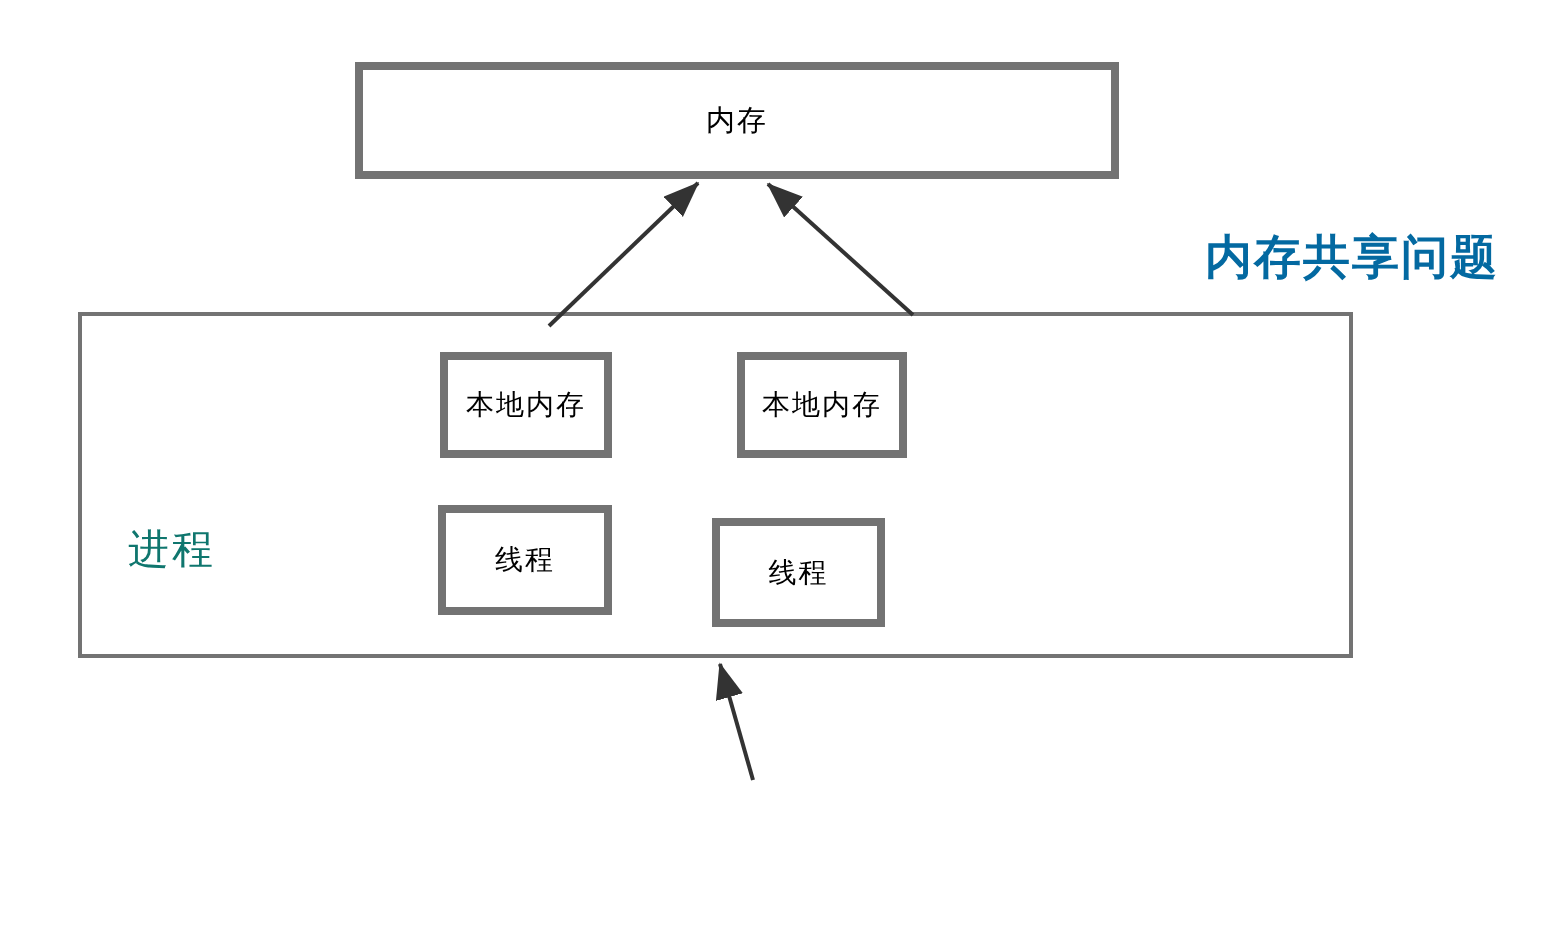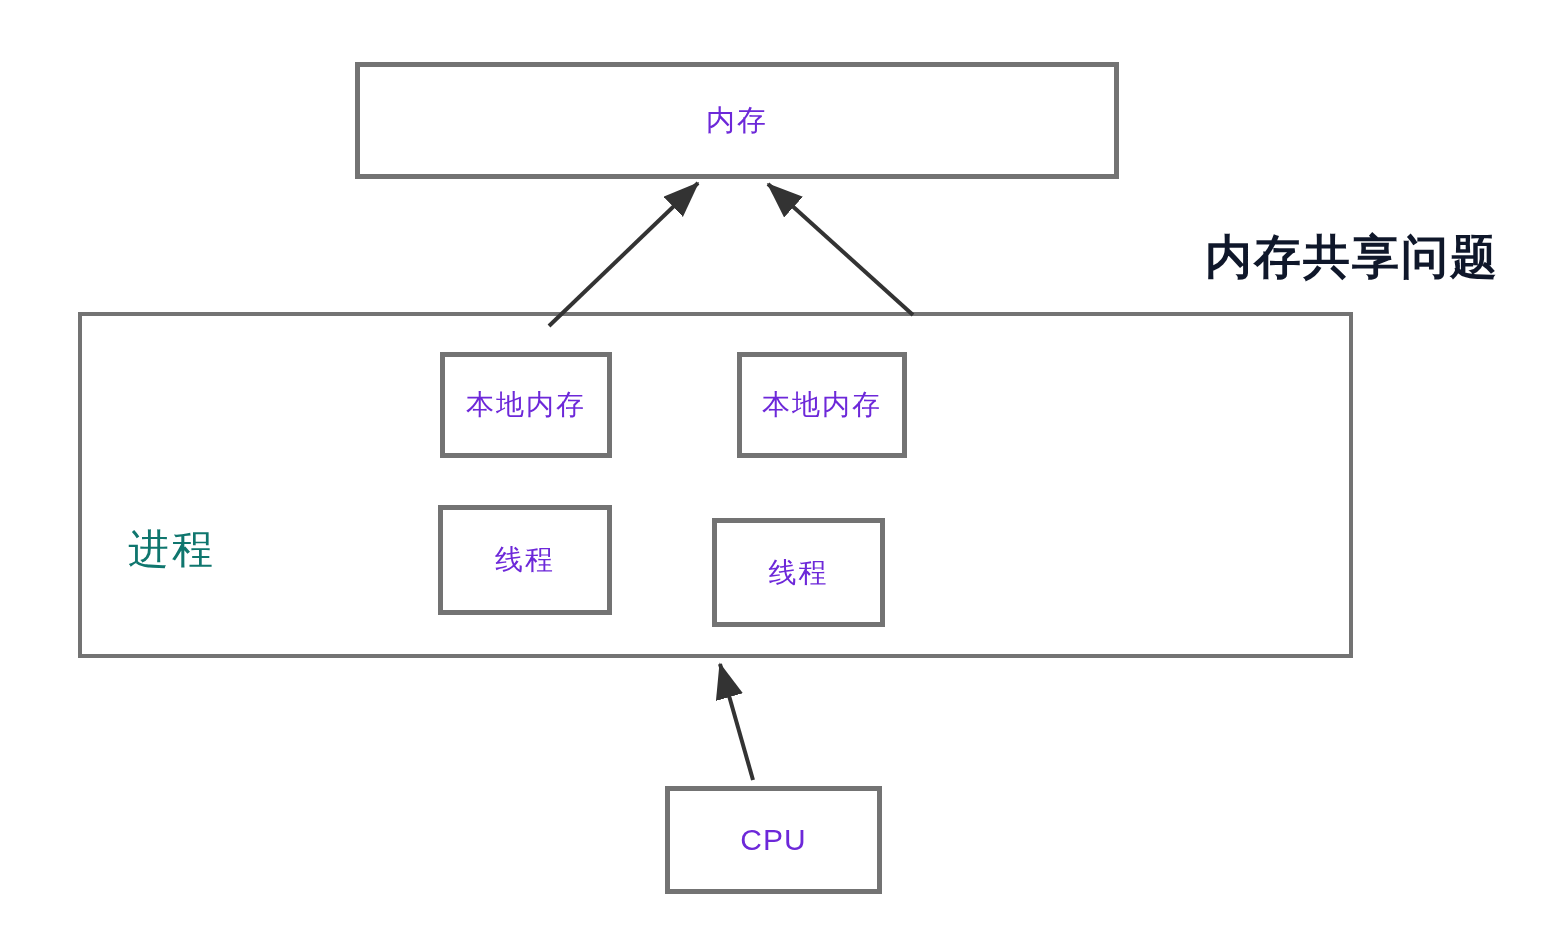--- a/index.html
+++ b/index.html
@@ -11,42 +11,42 @@
   .canvas {
     position: relative;
     width: 1545px;
     height: 937px;
     background: #ffffff;
     overflow: hidden;
   }
   .node {
     position: absolute;
     box-sizing: border-box;
-    border: 5px solid #737373;
+    border: 8px solid #737373;
     background: #ffffff;
     display: flex;
     align-items: center;
     justify-content: center;
-    color: #6d28d9;
+    color: #000000;
     font-size: 29px;
     letter-spacing: 2px;
   }
   .node-memory      { left: 355px; top: 62px;  width: 764px; height: 117px; }
   .node-process     { left: 78px;  top: 312px; width: 1275px; height: 346px; border-width: 4px; background: transparent; }
   .node-local-mem-1 { left: 440px; top: 352px; width: 172px; height: 106px; font-size: 28px; }
   .node-local-mem-2 { left: 737px; top: 352px; width: 170px; height: 106px; font-size: 28px; }
   .node-thread-1    { left: 438px; top: 505px; width: 174px; height: 110px; font-size: 28px; }
   .node-thread-2    { left: 712px; top: 518px; width: 173px; height: 109px; font-size: 28px; }
   .node-cpu         { left: 665px; top: 786px; width: 217px; height: 108px; font-size: 30px; letter-spacing: 1px; }
   .diagram-title {
     position: absolute;
     left: 1205px;
     top: 226px;
     width: 320px;
-    color: #0f172a;
+    color: #0369a1;
     font-size: 47px;
     font-weight: 600;
     letter-spacing: 2px;
     white-space: nowrap;
   }
   .process-label {
     position: absolute;
     left: 128px;
     top: 522px;
     color: #0f766e;
@@ -89,23 +89,20 @@
   <div class="node node-local-mem-2">
     <span>本地内存</span>
   </div>
   <div class="node node-thread-1">
     <span>线程</span>
   </div>
   <div class="node node-thread-2">
     <span>线程</span>
   </div>
 
-  <div class="node node-cpu">
-    <span>CPU</span>
-  </div>
 
   <svg class="arrows-layer" viewBox="0 0 1545 937">
     <defs>
       <marker id="arrowhead" markerWidth="10" markerHeight="8" refX="8.6" refY="3.5" orient="auto" markerUnits="strokeWidth">
         <path d="M0,0 L9,3.5 L0,7 z" fill="#333333"></path>
       </marker>
     </defs>
   <line x1="549" y1="326" x2="698" y2="183" marker-end="url(#arrowhead)"></line>
       <line x1="913" y1="315" x2="768" y2="184" marker-end="url(#arrowhead)"></line>
       <line x1="753" y1="780" x2="720" y2="664" marker-end="url(#arrowhead)"></line>

